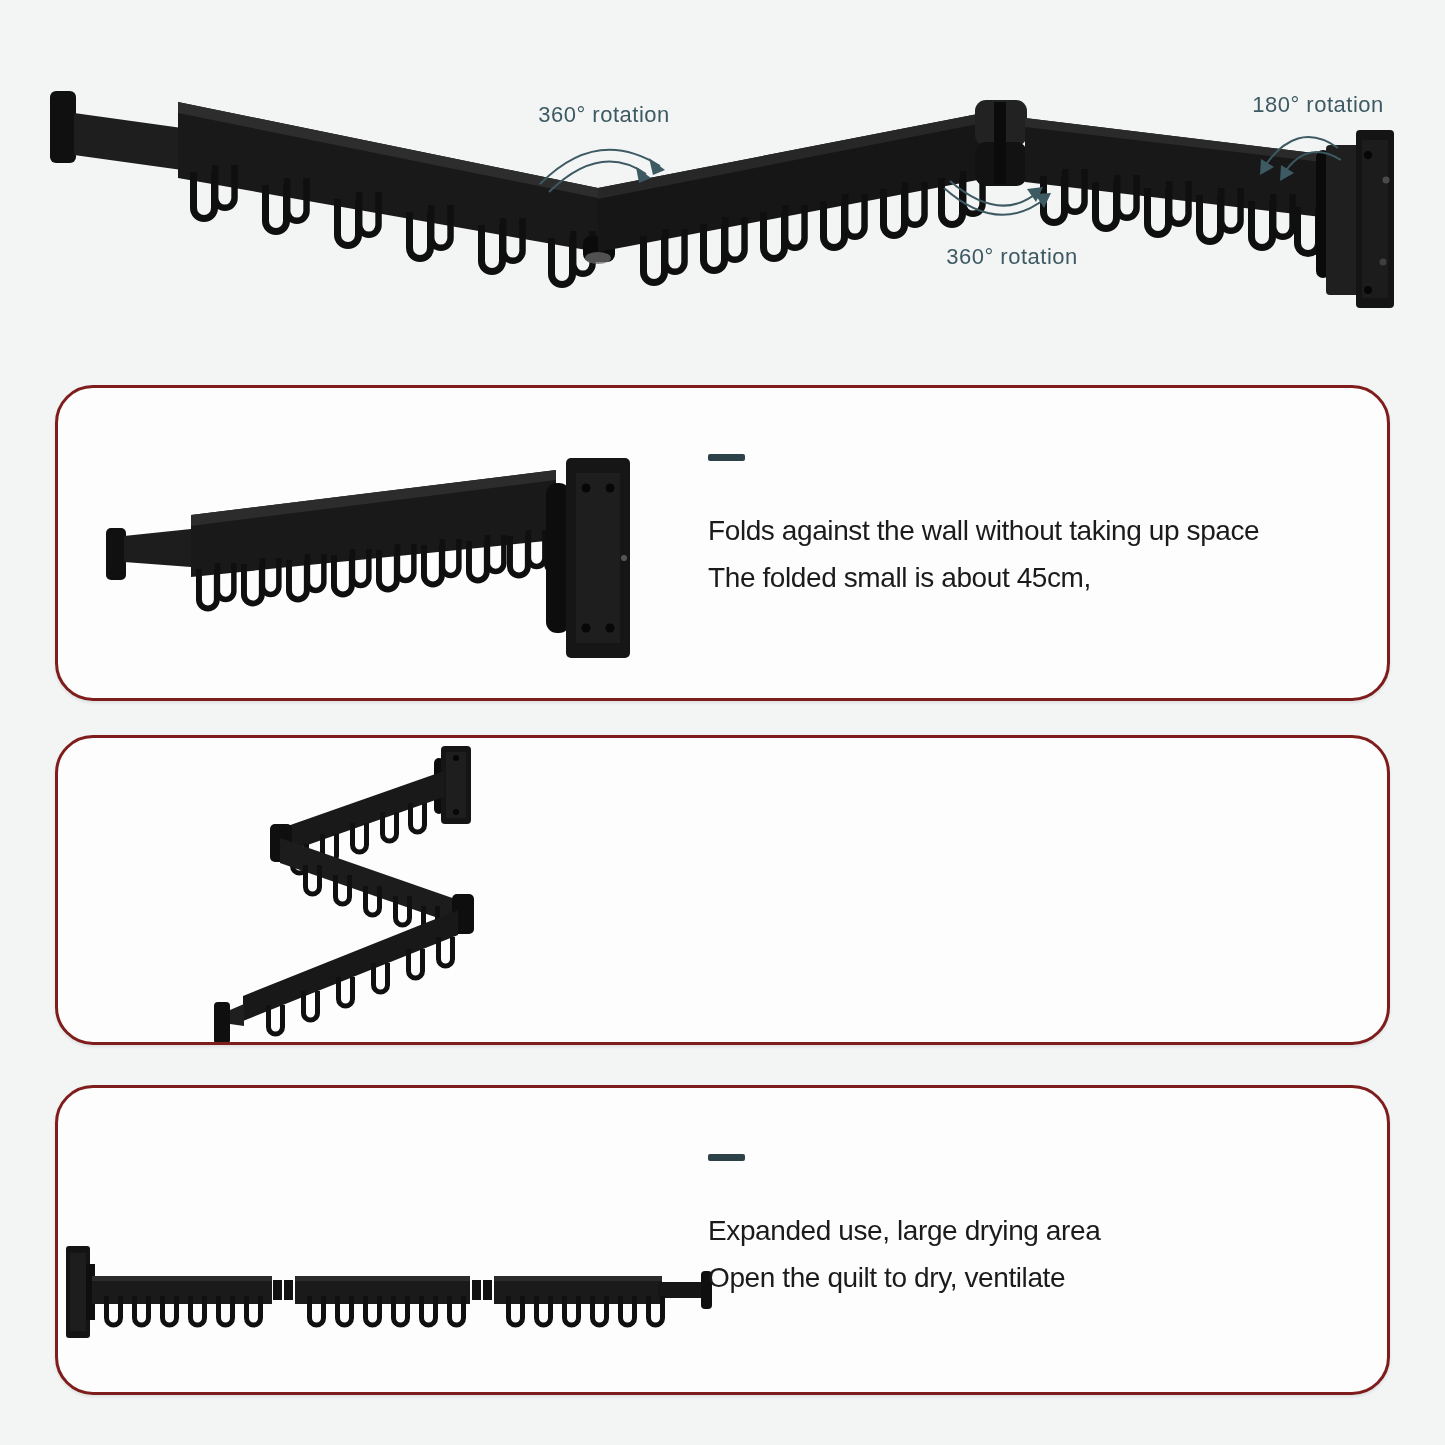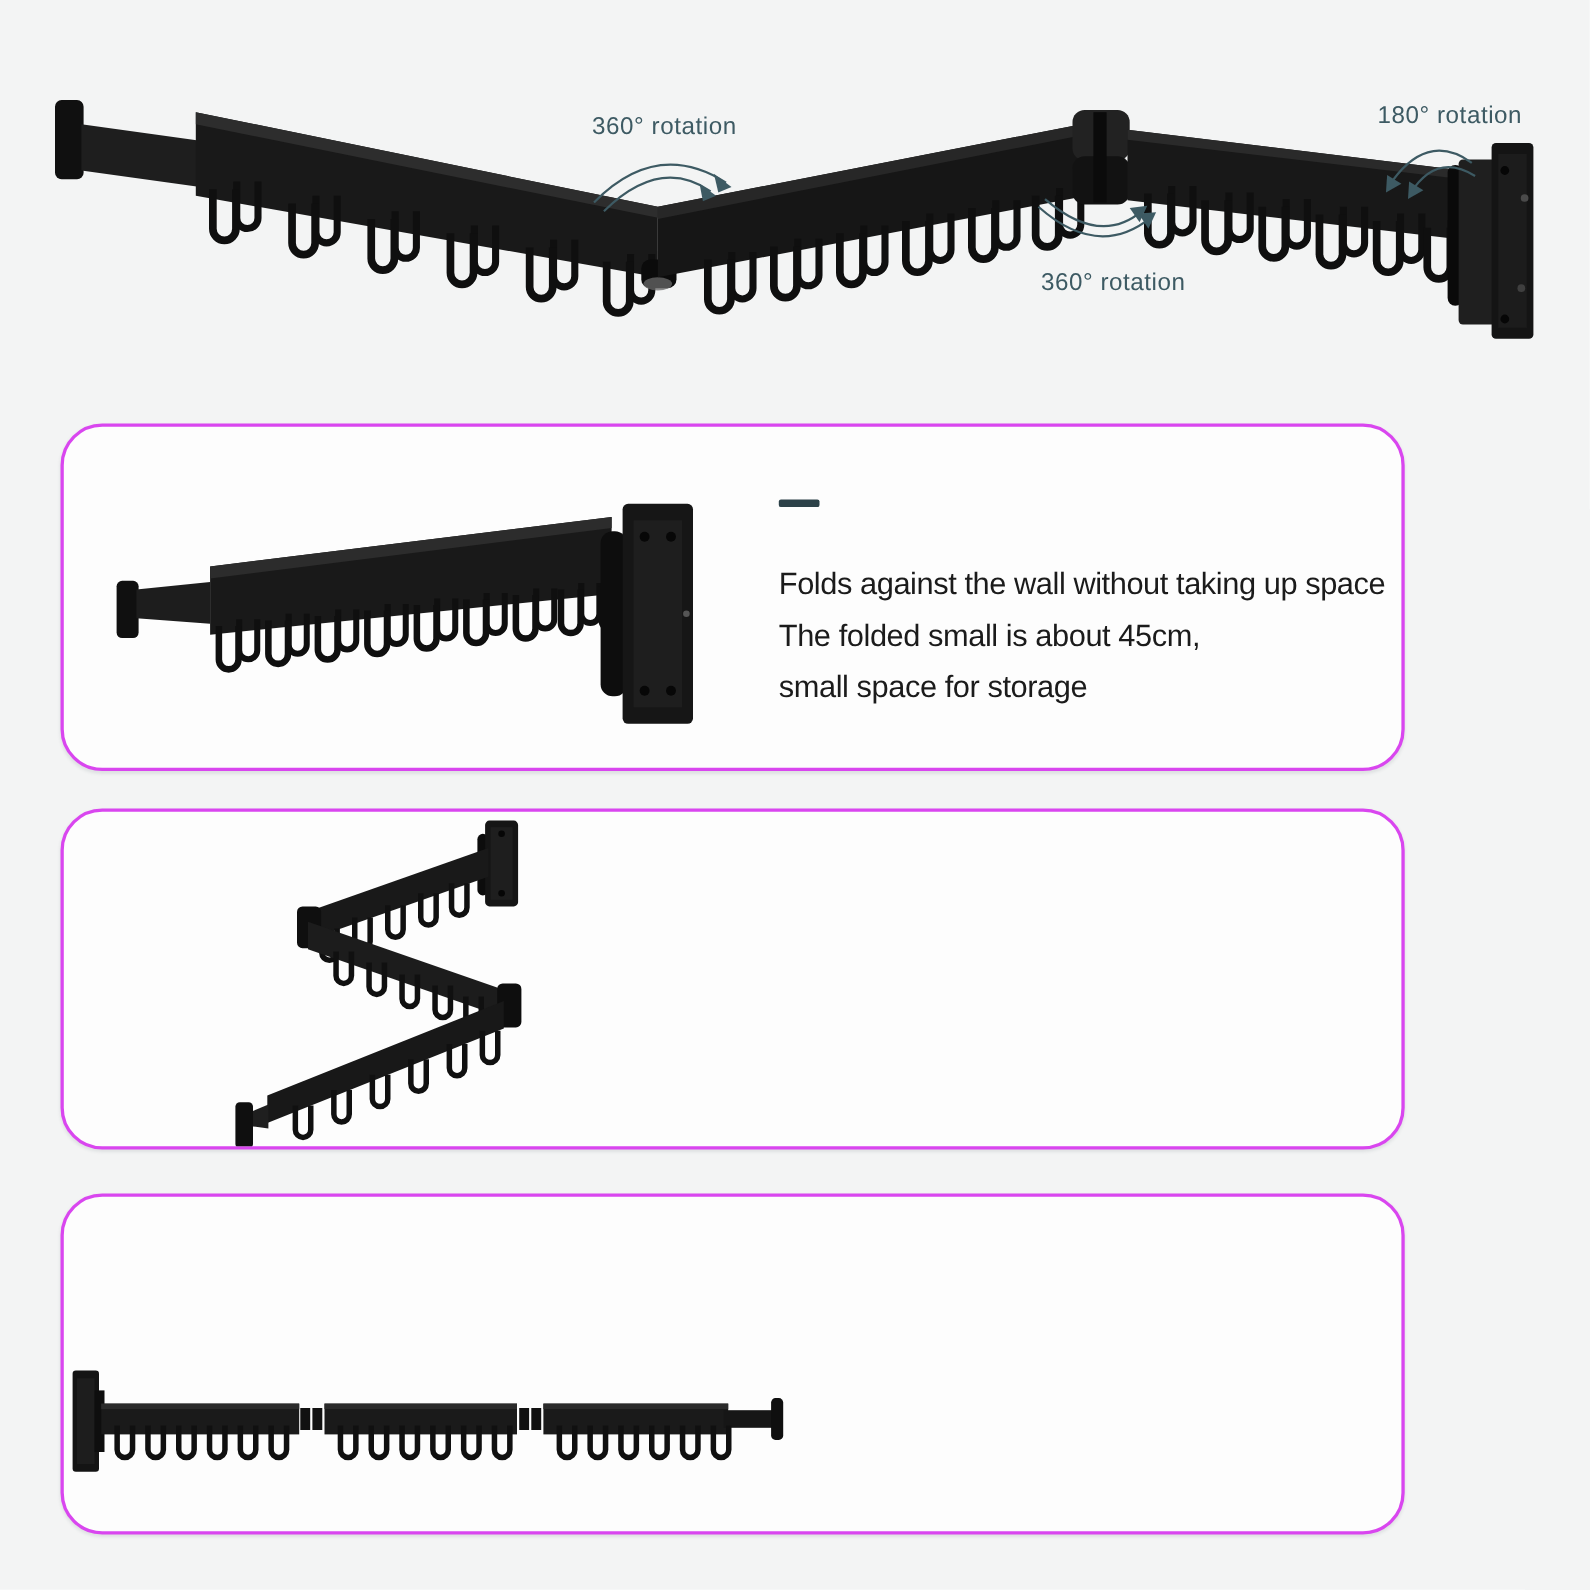--- a/index.html
+++ b/index.html
@@ -10,23 +10,23 @@
     font-family:"Liberation Sans","DejaVu Sans",sans-serif;
     overflow:hidden;
   }
   .hero{position:absolute;left:0;top:0;width:1445px;height:385px;text-align:right;}
   .hero svg{display:block;}
   .ann-text{
     font-family:"Liberation Sans","DejaVu Sans",sans-serif;
     font-size:22px;fill:#3d5a63;letter-spacing:0.5px;
   }
   .panel{
-    position:absolute;left:55px;width:1222px;
+    position:absolute;left:55px;width:1335px;
     background:#fdfdfd;
-    border:3px solid #d946ef;
+    border:3px solid #7f1d1d;
     border-radius:38px;
     box-sizing:border-box;
     box-shadow:0 2px 3px rgba(40,60,65,0.10);
   }
   #panel-1{top:385px;height:316px;}
   #panel-2{top:735px;height:310px;}
   #panel-3{top:1085px;height:310px;}
   .panel .illus{position:absolute;left:0;top:0;}
   .panel-text{position:absolute;left:650px;top:66px;right:36px;}
   .dash{width:37px;height:7px;background:#2c4148;border-radius:2px;margin-bottom:46px;}
@@ -174,21 +174,20 @@
         <circle cx="552" cy="100" r="4.5" fill="#070707"></circle>
         <circle cx="528" cy="240" r="4.5" fill="#070707"></circle>
         <circle cx="552" cy="240" r="4.5" fill="#070707"></circle>
         <circle cx="566" cy="170" r="3" fill="#555555"></circle>
       </g>
     </svg>
     <div class="panel-text">
       <div class="dash"></div>
       <div class="line">Folds against the wall without taking up space</div>
       <div class="line">The folded small is about 45cm,</div>
-      <div class="line">small space for storage</div>
     </div>
   </div>
 
   <div class="panel" id="panel-2">
     <svg class="illus" width="650" height="304" viewBox="0 0 650 304">
       <g>
 
         <rect x="376" y="20" width="10" height="56" rx="5" fill="#0c0c0c"></rect>
         <rect x="383" y="8" width="30" height="78" rx="4" fill="#151515"></rect>
         <rect x="388" y="14" width="20" height="66" fill="#1e1e1e"></rect>
@@ -261,15 +260,20 @@
         <use href="#hkS" x="361" y="208"></use>
           <use href="#hkS" x="389" y="208"></use>
         <use href="#hkS" x="448" y="208"></use>
           <use href="#hkS" x="476" y="208"></use>
         <use href="#hkS" x="504" y="208"></use>
           <use href="#hkS" x="532" y="208"></use>
         <use href="#hkS" x="560" y="208"></use>
           <use href="#hkS" x="588" y="208"></use>
       </g>
     </svg>
+    <div class="panel-text">
+      <div class="dash"></div>
+      <div class="line">Expanded use, large drying area</div>
+      <div class="line">Open the quilt to dry, ventilate</div>
+    </div>
   </div>
 
 </div>
 
 </body></html>

